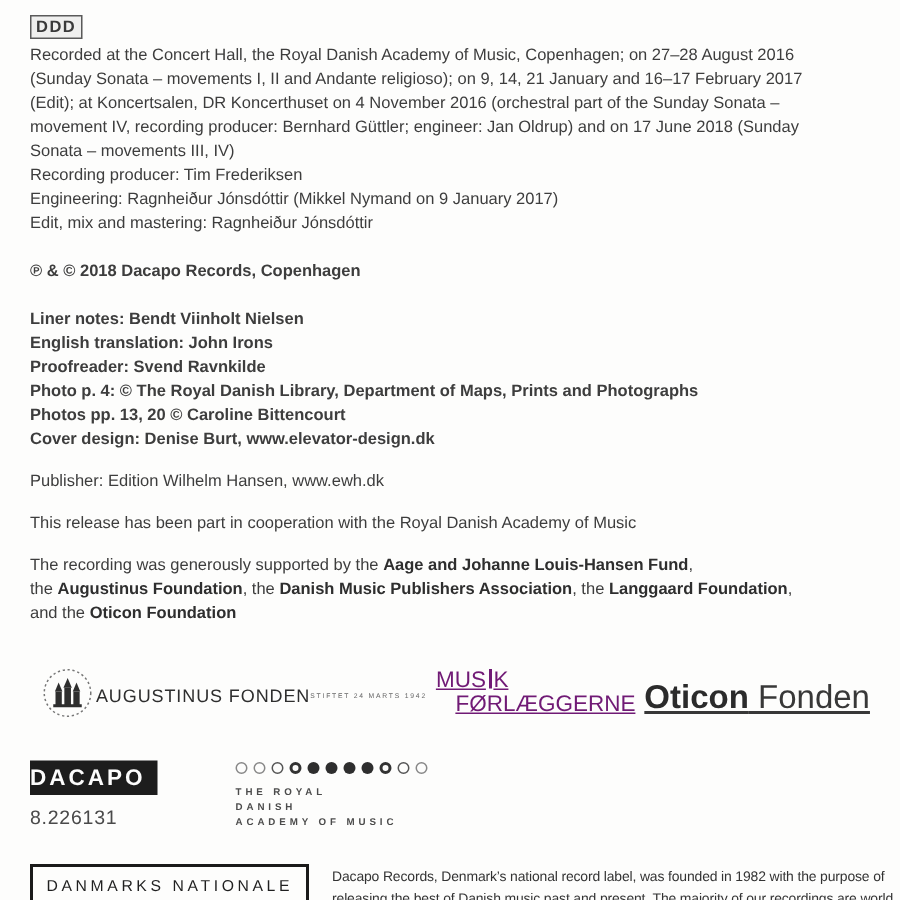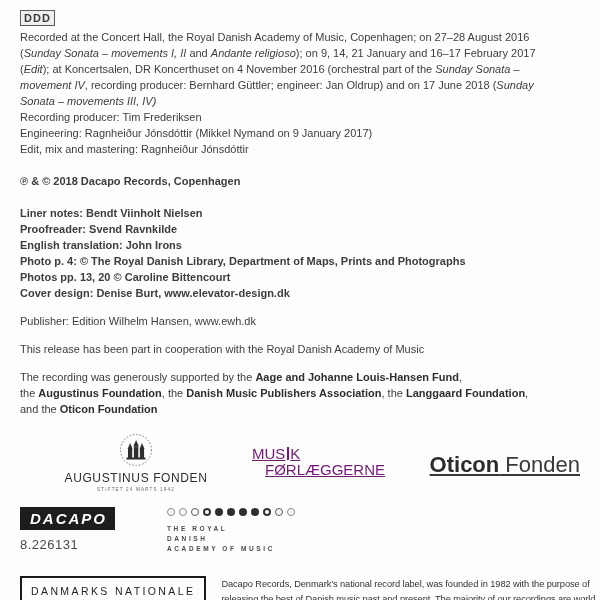--- a/index.html
+++ b/index.html
@@ -4,55 +4,54 @@
 <style>
   html,body{margin:0;padding:0;background:#e8e8e8;}
   .page{
     width:600px;height:600px;box-sizing:border-box;
     background:#fdfdfc;color:#3d3d3d;
     padding:10px 20px;position:relative;overflow:hidden;
     font-family:"Liberation Sans","DejaVu Sans",sans-serif;
     font-size:11px;line-height:16px;
   }
   .line{white-space:nowrap;}
-  .it{font-style:italic;text-align:center;}
+  .it{text-align:center;}
   .bd{font-weight:bold;color:#2e2e2e;}
   .ddd{
     display:inline-block;font-weight:bold;font-size:11px;line-height:12px;
     padding:1px 3px;border:1px solid #5a5a5a;background:#efefee;color:#3a3a3a;
     letter-spacing:1px;margin-bottom:3px;
   }
   .block{margin:0;}
   .mt{margin-top:12px;}
   .mt2{margin-top:16px;font-weight:bold;}
   
   .logos-row{
     margin-top:16px;display:flex;align-items:center;
     justify-content:space-between;height:64px;
   }
   .lh-logo{
     font-family:"DejaVu Serif","Liberation Serif",serif;
     font-weight:bold;font-size:15px;line-height:19px;color:#1c1c1c;
     white-space:nowrap;
   }
-  .aug-logo{display:flex;flex-direction:column;align-items:center;margin-top:-4px;}
+  .aug-logo{display:flex;flex-direction:row;align-items:center;margin-top:-4px;}
   .aug-caption{font-size:12px;letter-spacing:.6px;color:#2e2e2e;line-height:14px;margin-top:2px;white-space:nowrap;}
   .aug-sub{font-size:4.5px;letter-spacing:1.2px;color:#666;line-height:6px;margin-top:2px;white-space:nowrap;}
   .musik-logo{color:#701a75;font-size:15px;line-height:16px;white-space:nowrap;margin-top:-6px;text-decoration:underline;}
   .musik-l2{margin-left:13px;}
   .vbar{display:inline-block;width:2px;height:13px;background:currentColor;margin:0 1px 0 2px;vertical-align:-1px;}
   .oticon-logo{font-size:22px;color:#383838;white-space:nowrap;text-decoration:underline;}
   .oticon-logo .bd{color:#2b2b2b;}
   
   .bottom-row1{margin-top:10px;display:flex;align-items:flex-start;}
   .dacapo-box{
     display:inline-block;background:#1d1d1d;color:#fcfcfc;
     font-weight:bold;font-size:15px;line-height:15px;letter-spacing:2px;
-    padding:4px 8px 4px 10px;
-    font-style:italic;
+    padding:4px 8px 4px 0;
   }
   .catalog{font-size:13px;color:#4a4a4a;margin-top:7px;letter-spacing:.5px;}
   .rdam{margin-left:52px;padding-top:0;}
   .circles{display:flex;align-items:center;height:10px;margin-bottom:7px;}
   .circ{width:8px;height:8px;border-radius:50%;box-sizing:border-box;margin-right:4px;}
   .c-thin{border:1px solid #888;}
   .c-med{border:1.5px solid #555;}
   .c-thick{border:2.5px solid #333;}
   .c-fill{background:#2e2e2e;}
   .rdam-wordmark{font-size:6.5px;font-weight:bold;letter-spacing:2.6px;color:#4c4c4c;line-height:10px;}
@@ -86,22 +85,22 @@
       <div class="line"><span class="it">Sonata – movements III, IV)</span></div>
       <div class="line"><span>Recording producer: Tim Frederiksen</span></div>
       <div class="line"><span>Engineering: Ragnheiður Jónsdóttir (Mikkel Nymand on 9 January 2017)</span></div>
       <div class="line"><span>Edit, mix and mastering: Ragnheiður Jónsdóttir</span></div>
     </div>
 
   <div class="block mt2">℗ &amp; © 2018 Dacapo Records, Copenhagen</div>
 
   <div class="block mt2">
       <div class="line">Liner notes: Bendt Viinholt Nielsen</div>
+      <div class="line">English translation: John Irons</div>
       <div class="line">Proofreader: Svend Ravnkilde</div>
-      <div class="line">English translation: John Irons</div>
       <div class="line">Photo p. 4: © The Royal Danish Library, Department of Maps, Prints and Photographs</div>
       <div class="line">Photos pp. 13, 20 © Caroline Bittencourt</div>
       <div class="line">Cover design: Denise Burt, www.elevator-design.dk</div>
     </div>
 
   <div class="block mt">Publisher: Edition Wilhelm Hansen, www.ewh.dk</div>
 
   <div class="block mt">This release has been part in cooperation with the Royal Danish Academy of Music</div>
 
   <div class="block mt">

